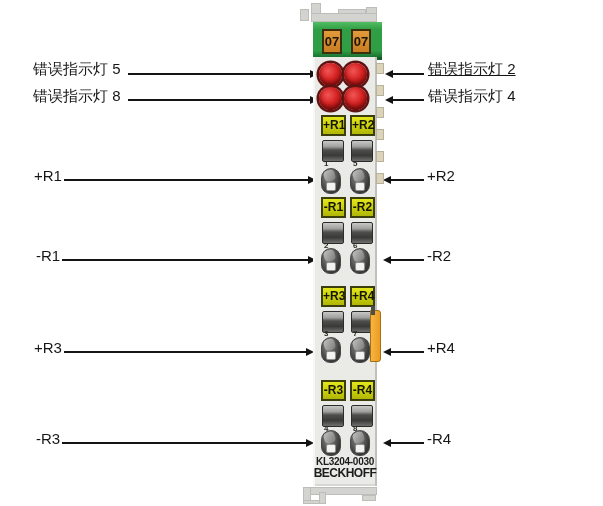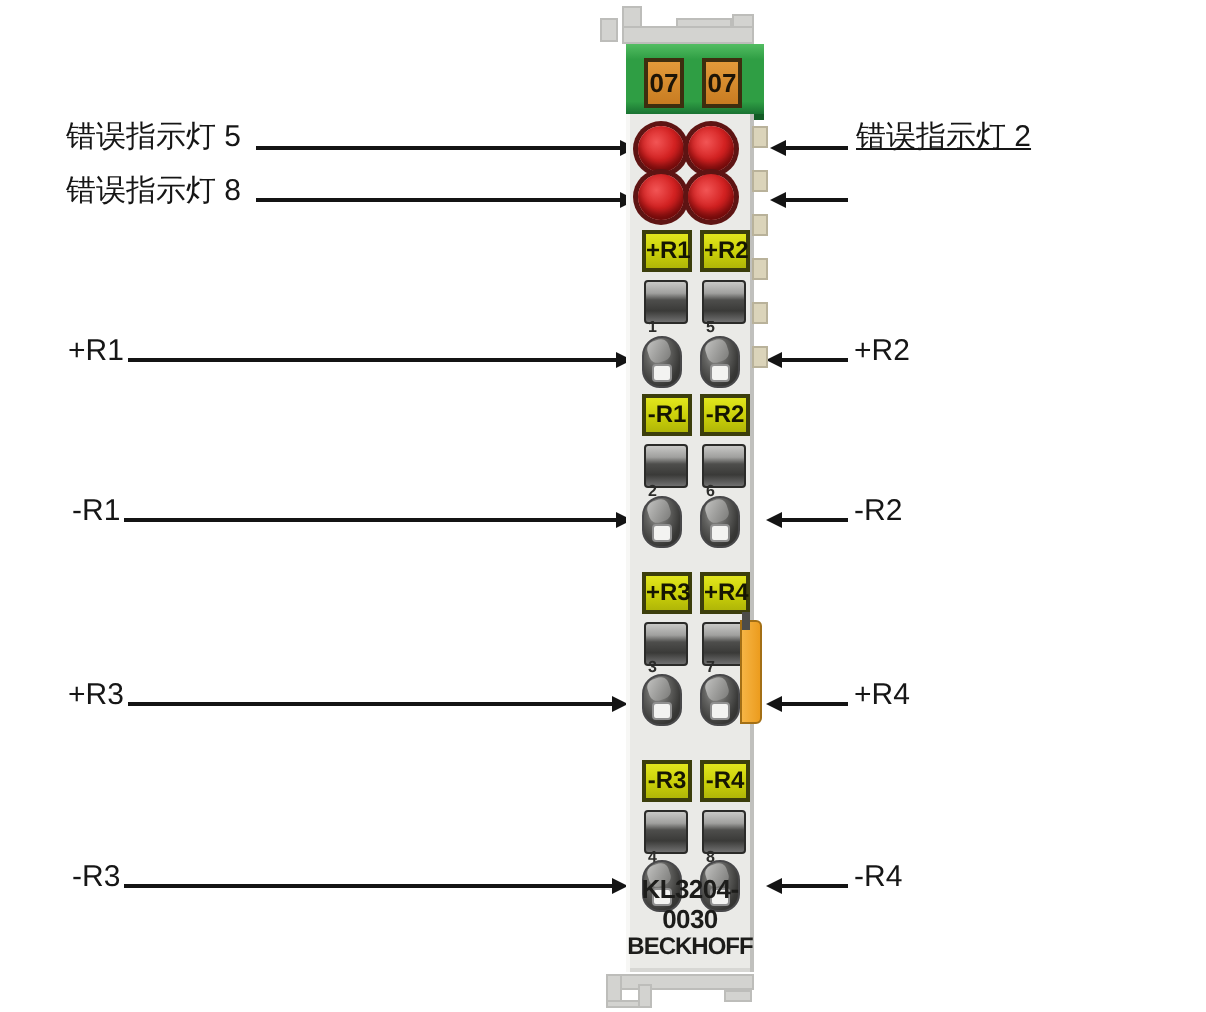--- a/index.html
+++ b/index.html
@@ -67,20 +67,21 @@
   <div class="ann" style="left:36px;top:430px;">-R3</div>
   <div class="ln" style="left:62px;top:442px;width:244px;"></div>
   <div class="arr-r" style="left:306px;top:439px;"></div>
 
   <div class="arr-l" style="left:385px;top:70px;"></div>
   <div class="ln" style="left:393px;top:73px;width:31px;"></div>
   <div class="ann" style="left:428px;top:60px;text-decoration:underline;">错误指示灯 2</div>
 
   <div class="arr-l" style="left:385px;top:96px;"></div>
   <div class="ln" style="left:393px;top:99px;width:31px;"></div>
+  <div class="ann" style="left:428px;top:87px;">错误指示灯 4</div>
 
   <div class="arr-l" style="left:383px;top:176px;"></div>
   <div class="ln" style="left:391px;top:179px;width:33px;"></div>
   <div class="ann" style="left:427px;top:167px;">+R2</div>
 
   <div class="arr-l" style="left:383px;top:256px;"></div>
   <div class="ln" style="left:391px;top:259px;width:33px;"></div>
   <div class="ann" style="left:427px;top:247px;">-R2</div>
 
   <div class="arr-l" style="left:383px;top:348px;"></div>
@@ -172,21 +173,21 @@
   <div class="num" style="left:353px;top:425px;">8</div>
   <div class="hole" style="left:321px;top:430px;">
       <div class="slot"></div>
       <div class="win"></div>
     </div>
   <div class="hole" style="left:350px;top:430px;">
       <div class="slot"></div>
       <div class="win"></div>
     </div>
 
-  <div class="modeltxt" style="top:437px;font-size:13px;font-weight:700;letter-spacing:-0.3px;">KL3204-0030</div>
+  <div class="modeltxt" style="top:456px;font-size:10px;font-weight:700;letter-spacing:-0.3px;">KL3204-0030</div>
   <div class="modeltxt" style="top:466px;font-size:12px;font-weight:800;letter-spacing:-0.5px;">BECKHOFF</div>
 
   <div class="clip" style="left:305px;top:487px;width:72px;height:8px;"></div>
   <div class="clip" style="left:303px;top:487px;width:8px;height:17px;"></div>
   <div class="clip" style="left:303px;top:500px;width:23px;height:4px;"></div>
   <div class="clip" style="left:319px;top:492px;width:7px;height:12px;"></div>
   <div class="clip" style="left:362px;top:495px;width:14px;height:6px;"></div>
 
 </div>
 

